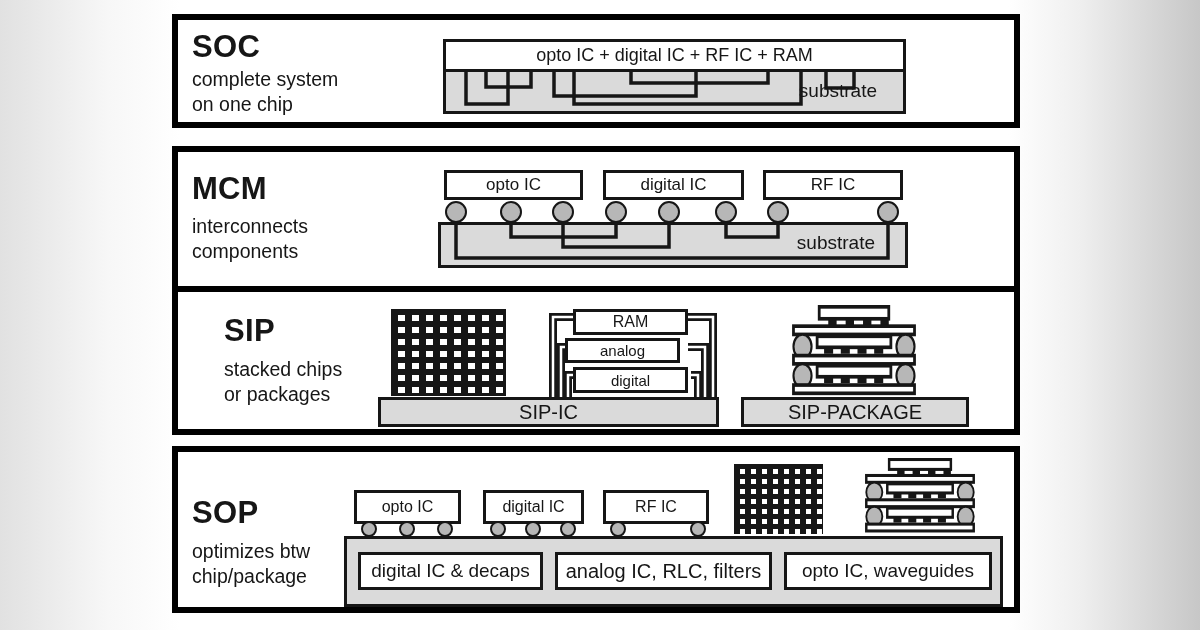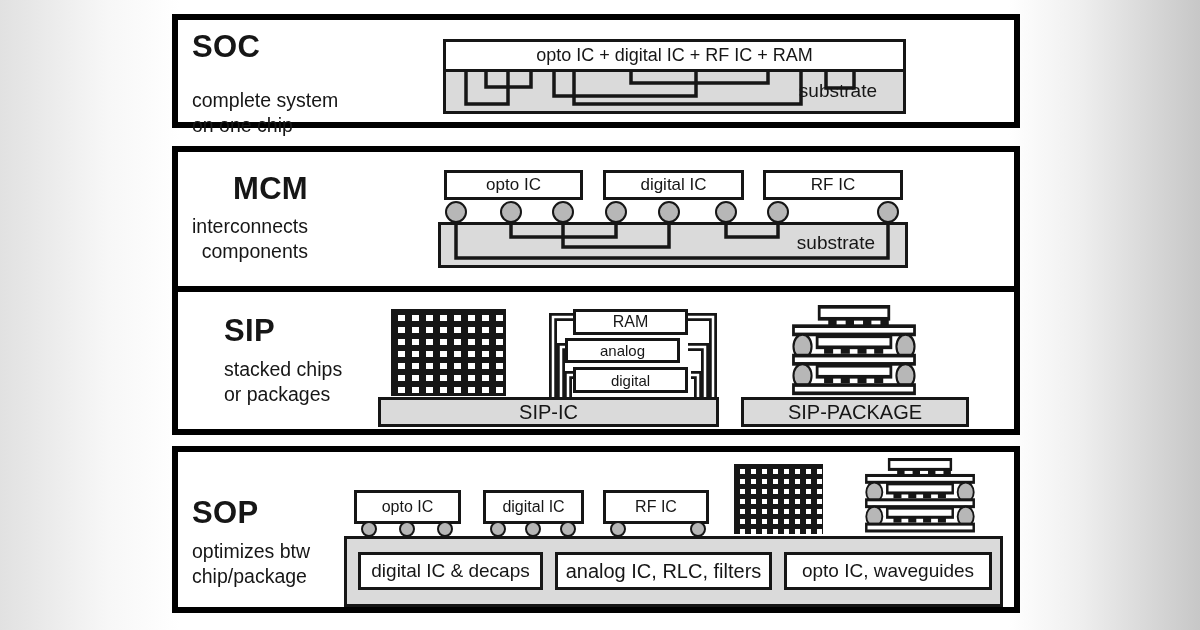--- a/index.html
+++ b/index.html
@@ -58,42 +58,42 @@
       <rect x="120" y="78" width="13" height="7" class="bump"></rect>
         <rect x="144" y="78" width="13" height="7" class="bump"></rect>
       <rect x="28" y="87" width="174" height="9" class="pr"></rect>
     </g>
   </defs>
 </svg>
 
 <section class="panel" style="top:14px;height:114px;">
   <div class="p-label" style="top:10px;">
     <div class="p-title">SOC</div>
-    <div class="p-desc" style="margin-top:24px;">
+    <div class="p-desc" style="margin-top:3px;">
       <div>complete system</div>
       <div>on one chip</div>
     </div>
   </div>
   <div class="chipbox" style="left:265px;top:19px;width:463px;height:33px;font-size:18px;">opto IC + digital IC + RF IC + RAM</div>
   <div class="graybox" style="left:265px;top:49px;width:463px;height:45px;">
     <svg class="traces" viewBox="0 0 457 39" preserveAspectRatio="none">
       <g fill="none" stroke="#161616" stroke-width="3.5">
         <path d="M20,0 V32 H62 V0"></path>
         <path d="M40,0 V15 H85 V0"></path>
         <path d="M108,0 V24 H250 V0"></path>
         <path d="M128,0 V32 H355 V0"></path>
         <path d="M185,0 V11 H322 V0"></path>
         <path d="M380,0 V16 H408 V0"></path>
       </g>
     </svg>
     <div class="sublabel" style="right:26px;top:8px;">substrate</div>
   </div>
 </section>
 
-<section class="panel" style="top:146px;height:158px;text-align:right;">
+<section class="panel" style="top:146px;height:158px;">
   <div class="p-label" style="top:20px;">
     <div class="p-title">MCM</div>
     <div class="p-desc" style="margin-top:8px;">
       <div>interconnects</div>
       <div>components</div>
     </div>
   </div>
   <div class="chipbox" style="left:266px;top:18px;width:139px;height:30px;">opto IC</div>
   <div class="chipbox" style="left:425px;top:18px;width:141px;height:30px;">digital IC</div>
   <div class="chipbox" style="left:585px;top:18px;width:140px;height:30px;">RF IC</div>

